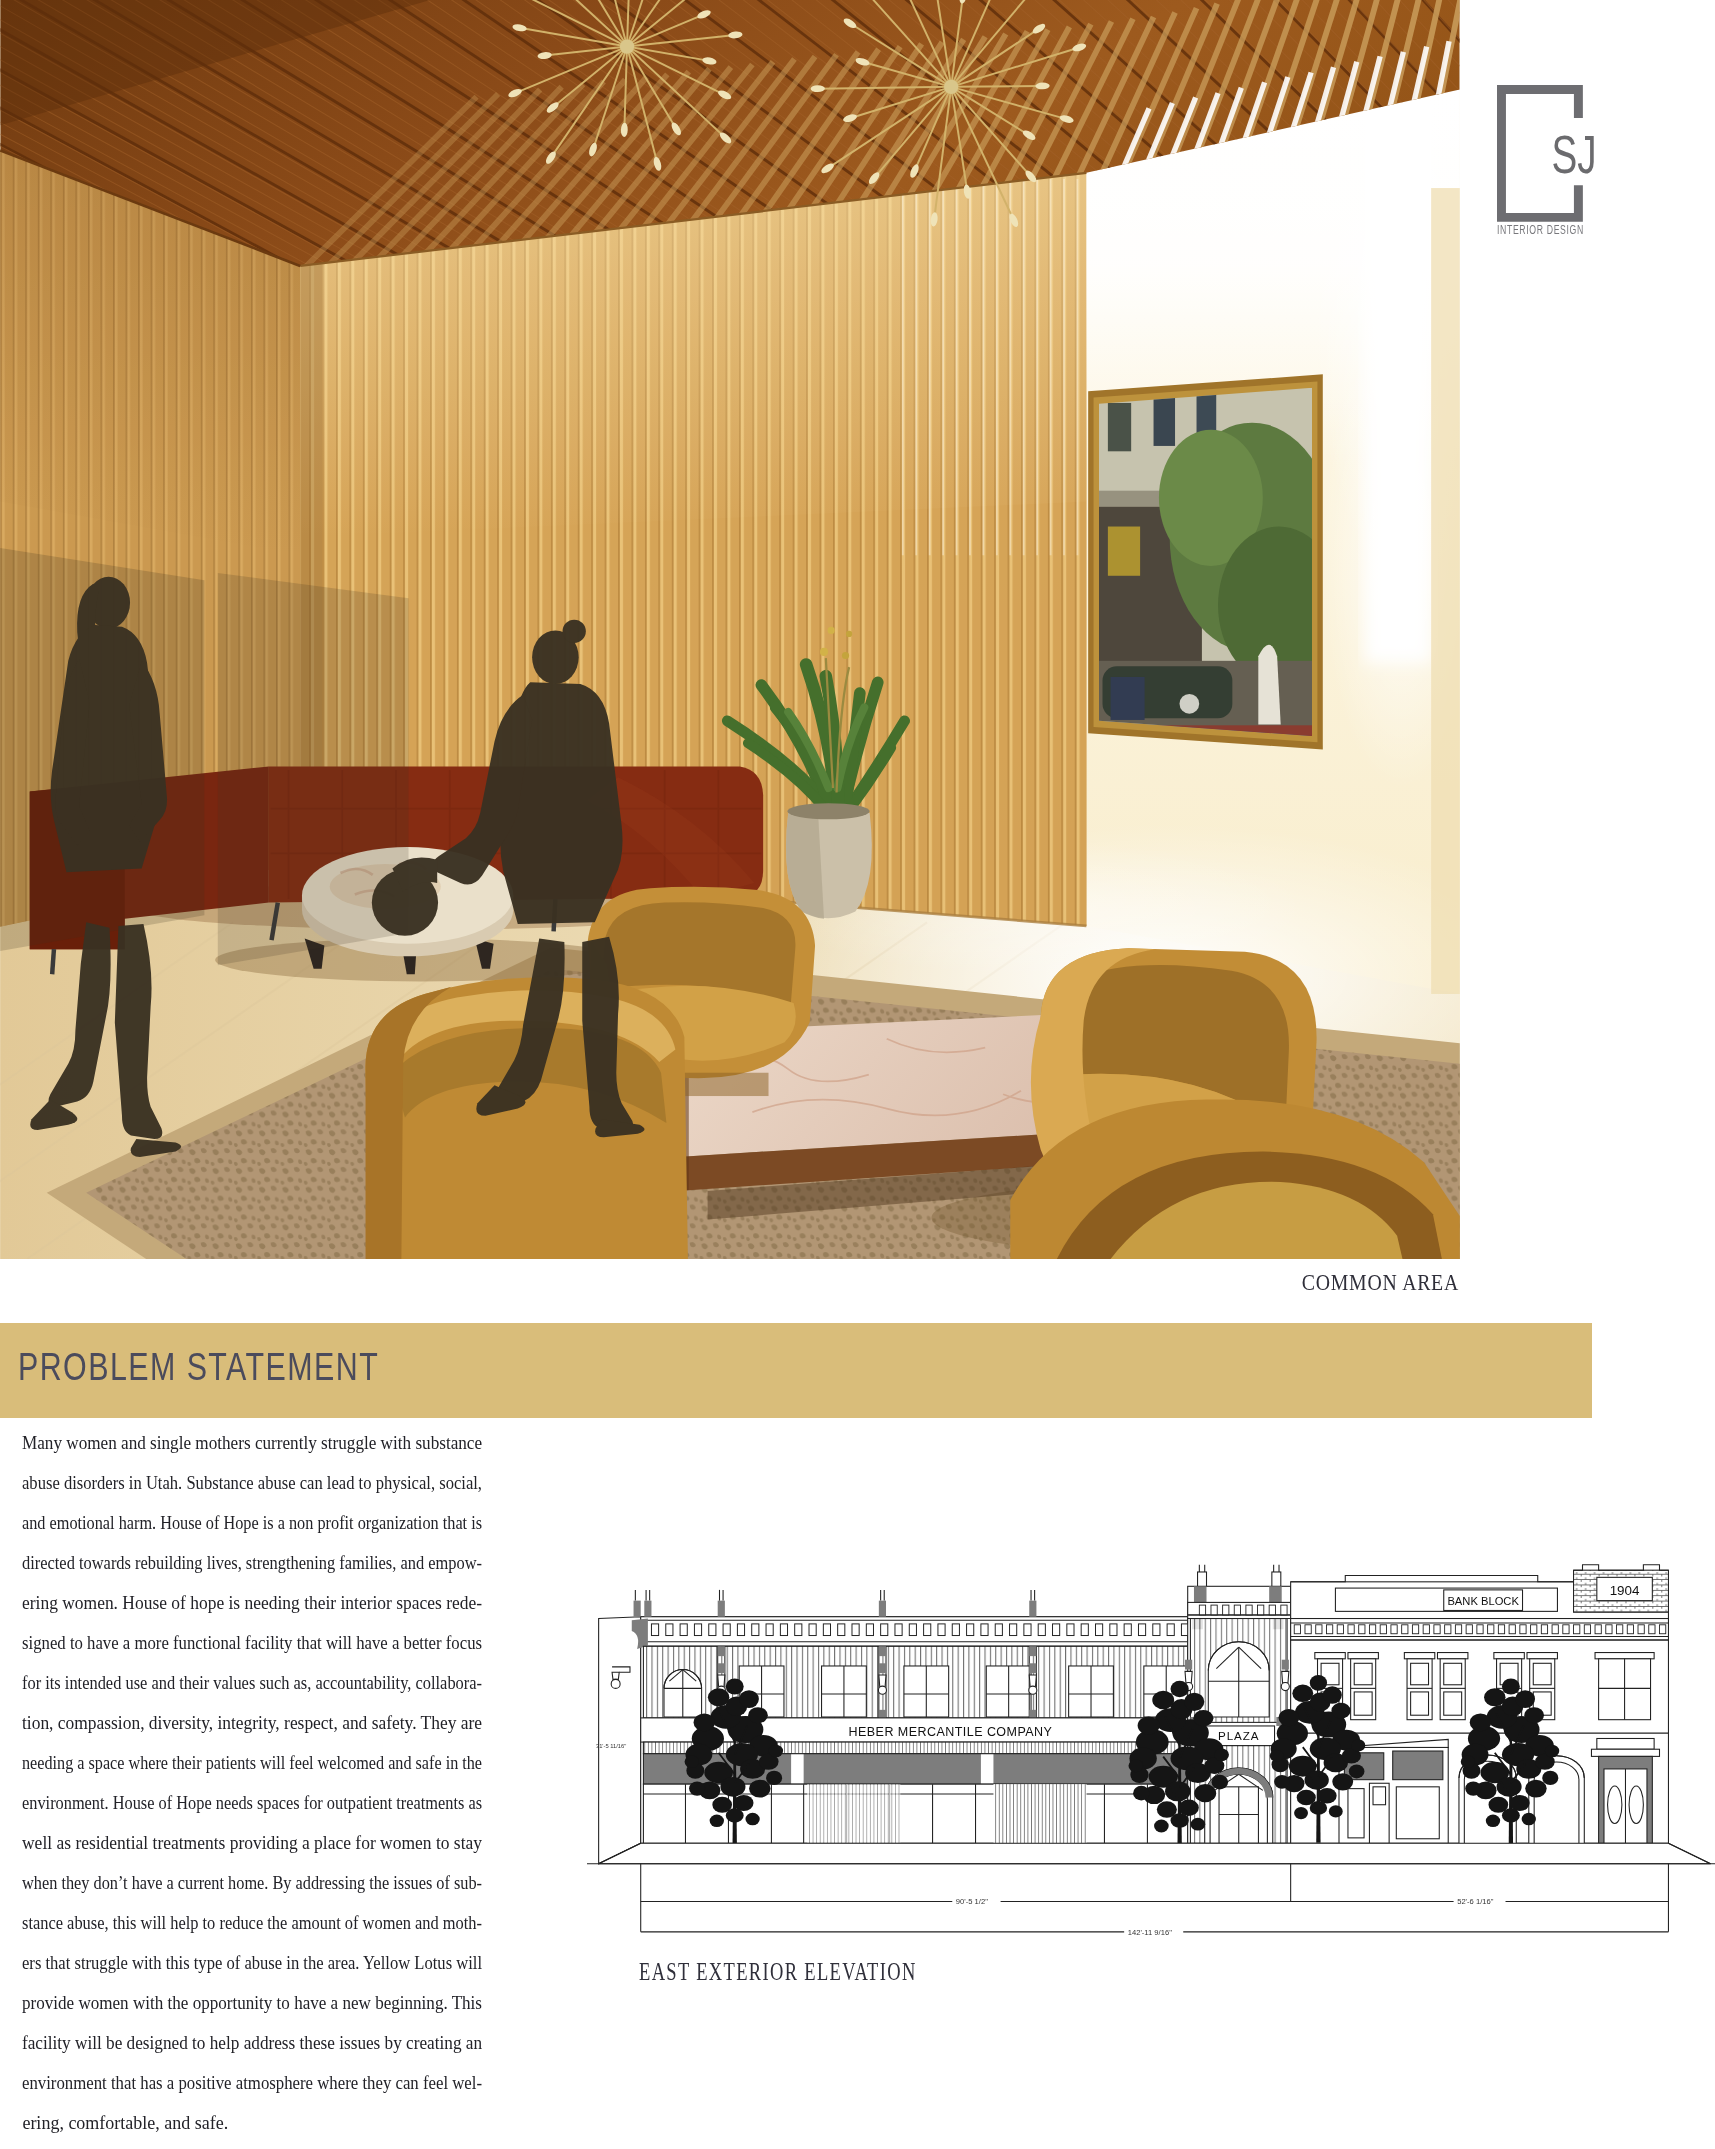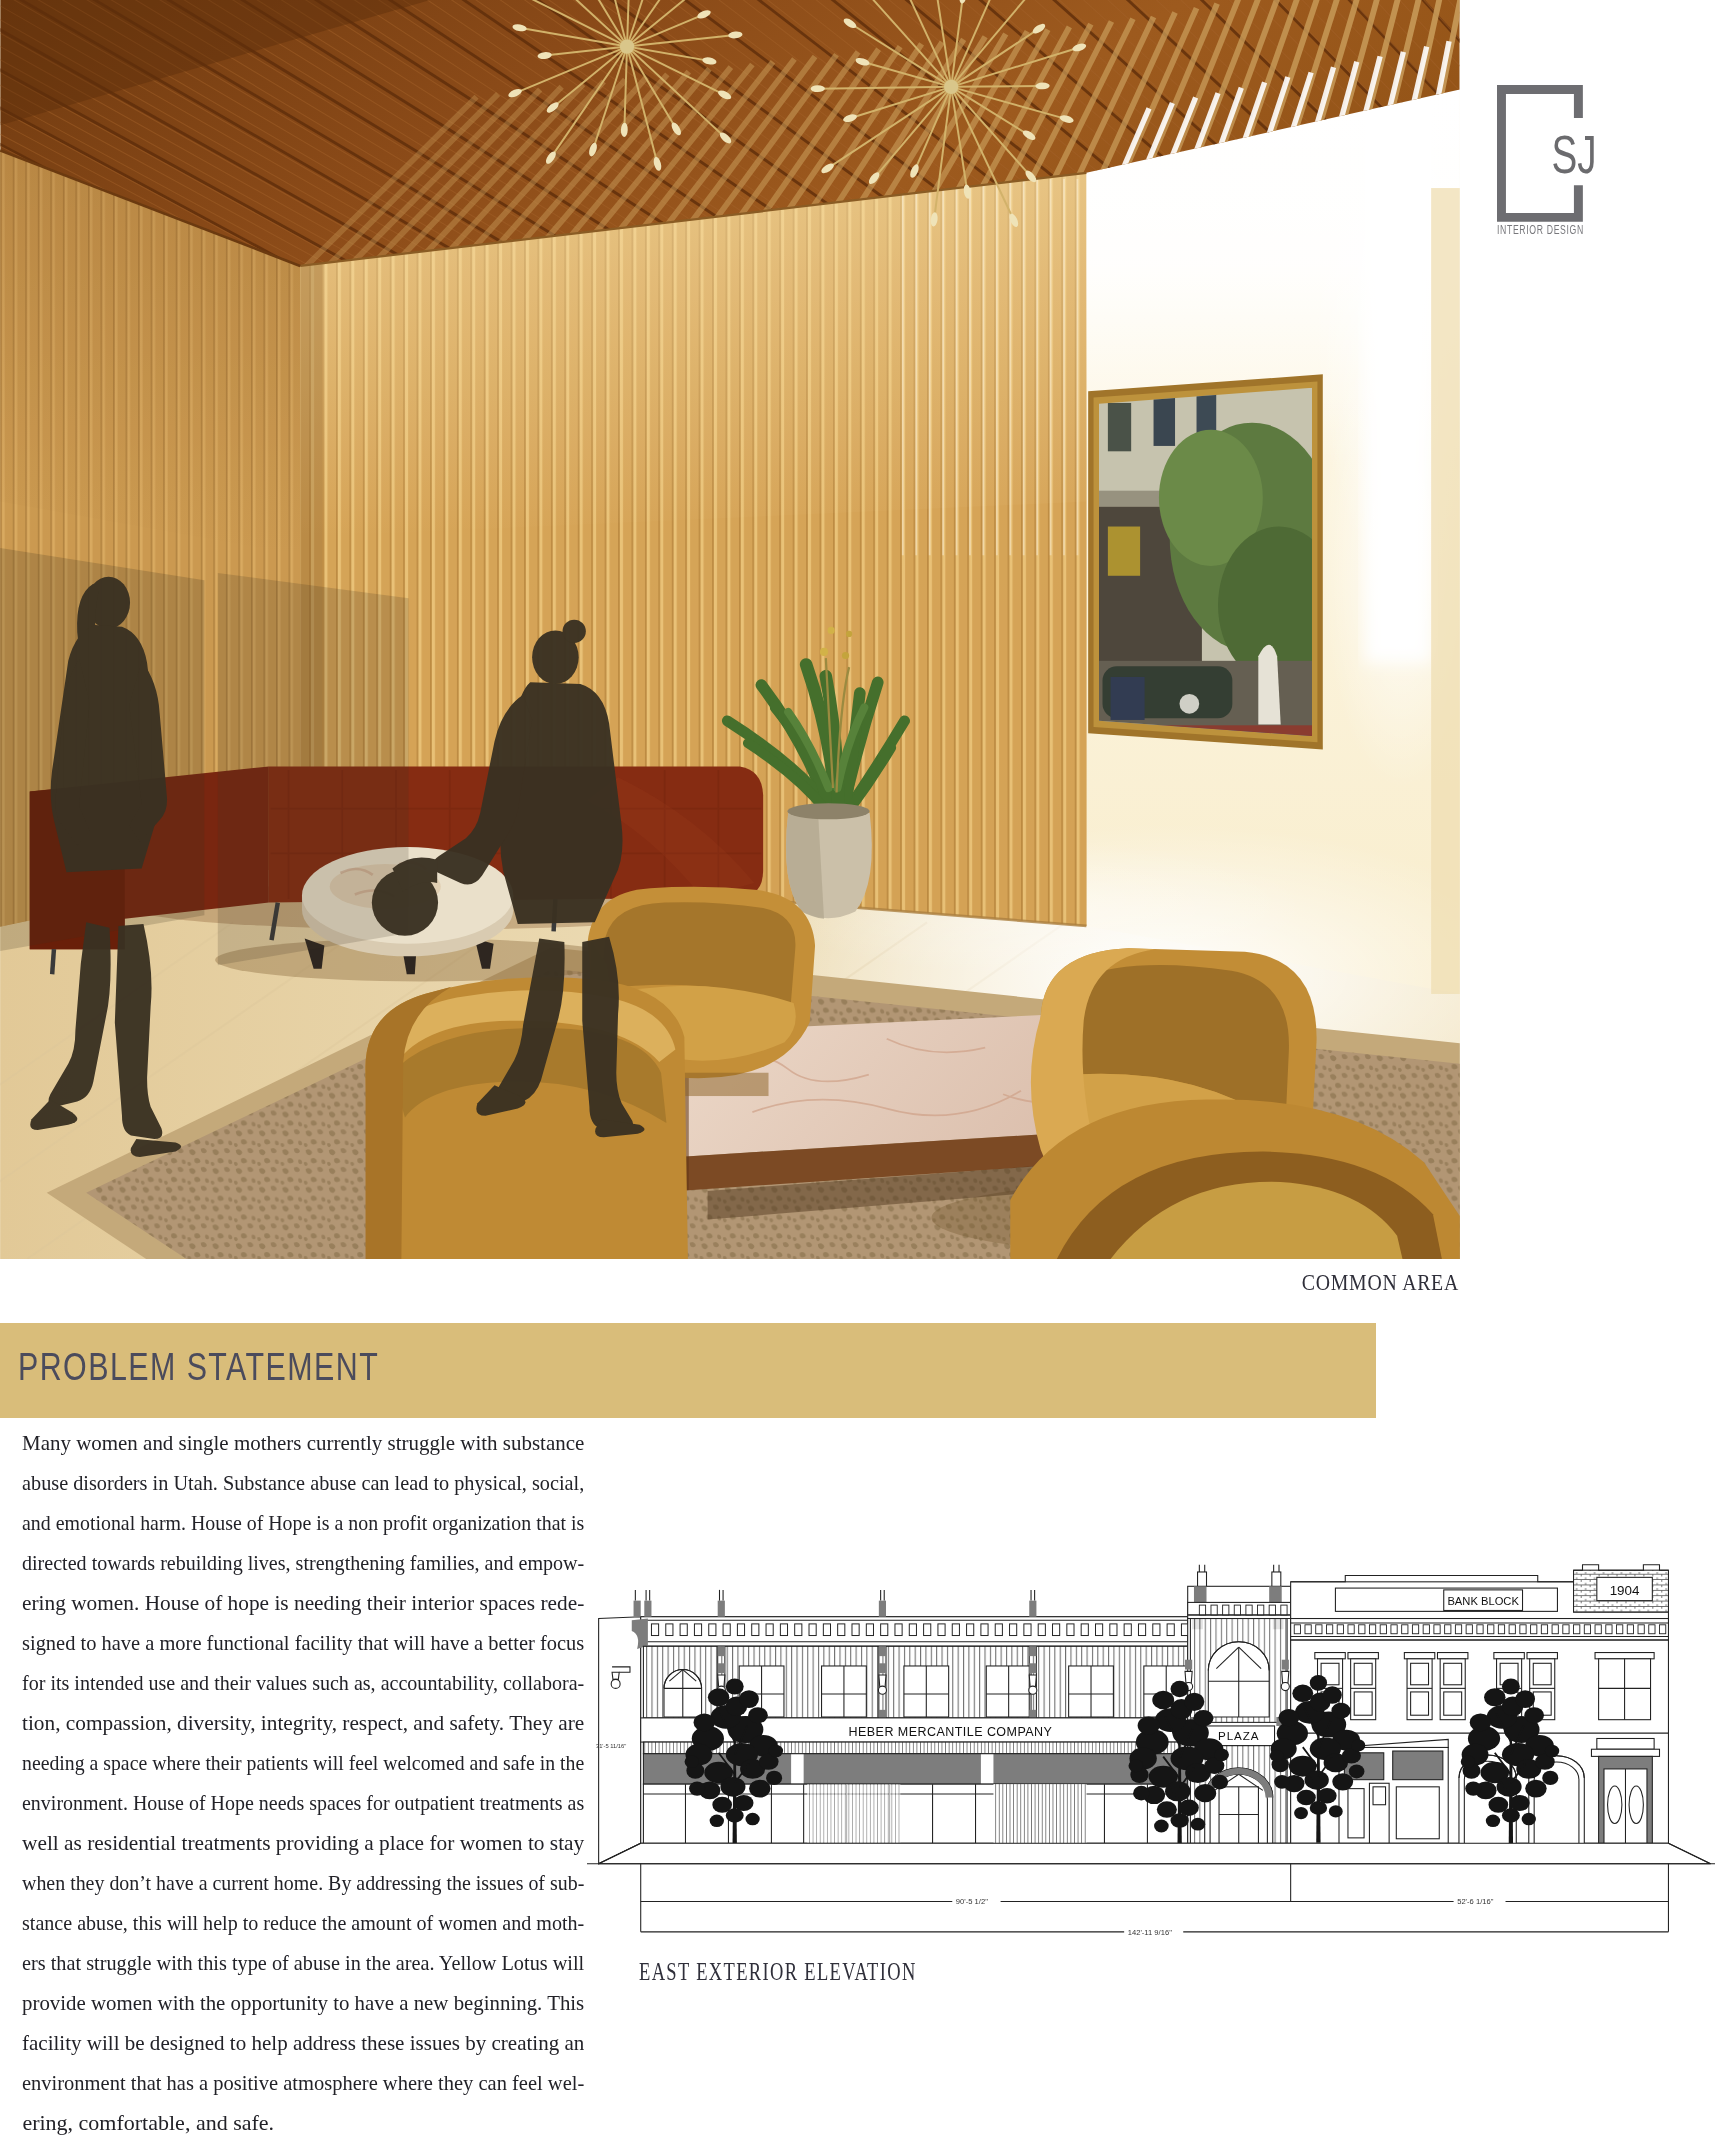--- a/index.html
+++ b/index.html
@@ -1,23 +1,23 @@
 <!DOCTYPE html>
 <html style="font-size:14.3px"><head><meta charset="utf-8">
 <style>
   html,body { margin:0; padding:0; background:#fff; }
   body { width:1716px; height:2149px; position:relative; overflow:hidden;
          font-family:"Liberation Sans", sans-serif; }
   .abs { position:absolute; }
-  .banner { left:0; top:1323px; width:1376px; height:95px; background:#d9bd7a; }
+  .banner { left:0; top:1323px; width:1592px; height:95px; background:#d9bd7a; }
   .banner .t { position:absolute; left:18px; top:23px; font-size:38px; color:#4b4b5c;
                letter-spacing:1.8px; transform:scaleX(0.80); transform-origin:0 0; white-space:nowrap; }
   .caption { font-family:"Liberation Serif", serif; color:#2f2f3a; }
   .bodytxt { left:22.4px; top:1423px; width:540px; font-family:"Liberation Serif", serif;
-             font-size:22px; line-height:40px; color:#222228; }
+             font-size:18px; line-height:40px; color:#222228; }
   .bl { white-space:nowrap; }
 </style></head>
 <body>
 <div class="abs" style="left:0;top:0;width:1460px;height:1259px">
     <svg width="1460" height="1259" viewBox="0 0 1630 1406" style="position:absolute;left:0;top:0">
       <defs>
         <linearGradient id="floorg" x1="0" y1="0" x2="1" y2="0">
           <stop offset="0" stop-color="#e2c997"></stop>
           <stop offset="0.5" stop-color="#ecdcb6"></stop>
           <stop offset="0.78" stop-color="#f8f0da"></stop>

